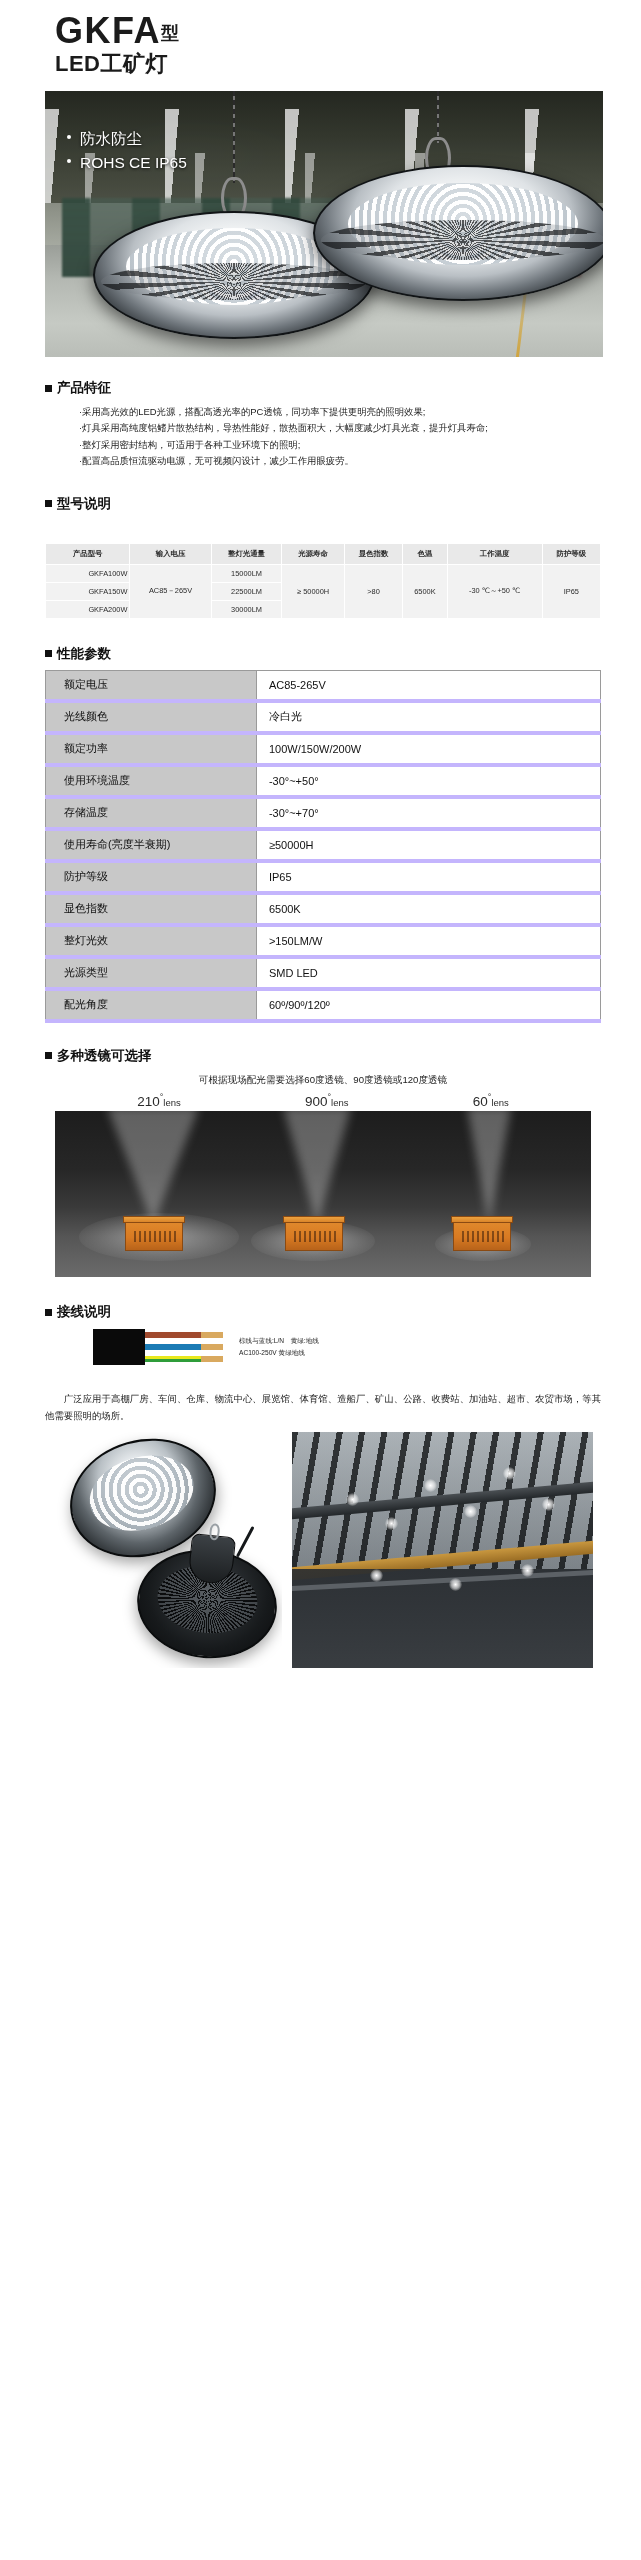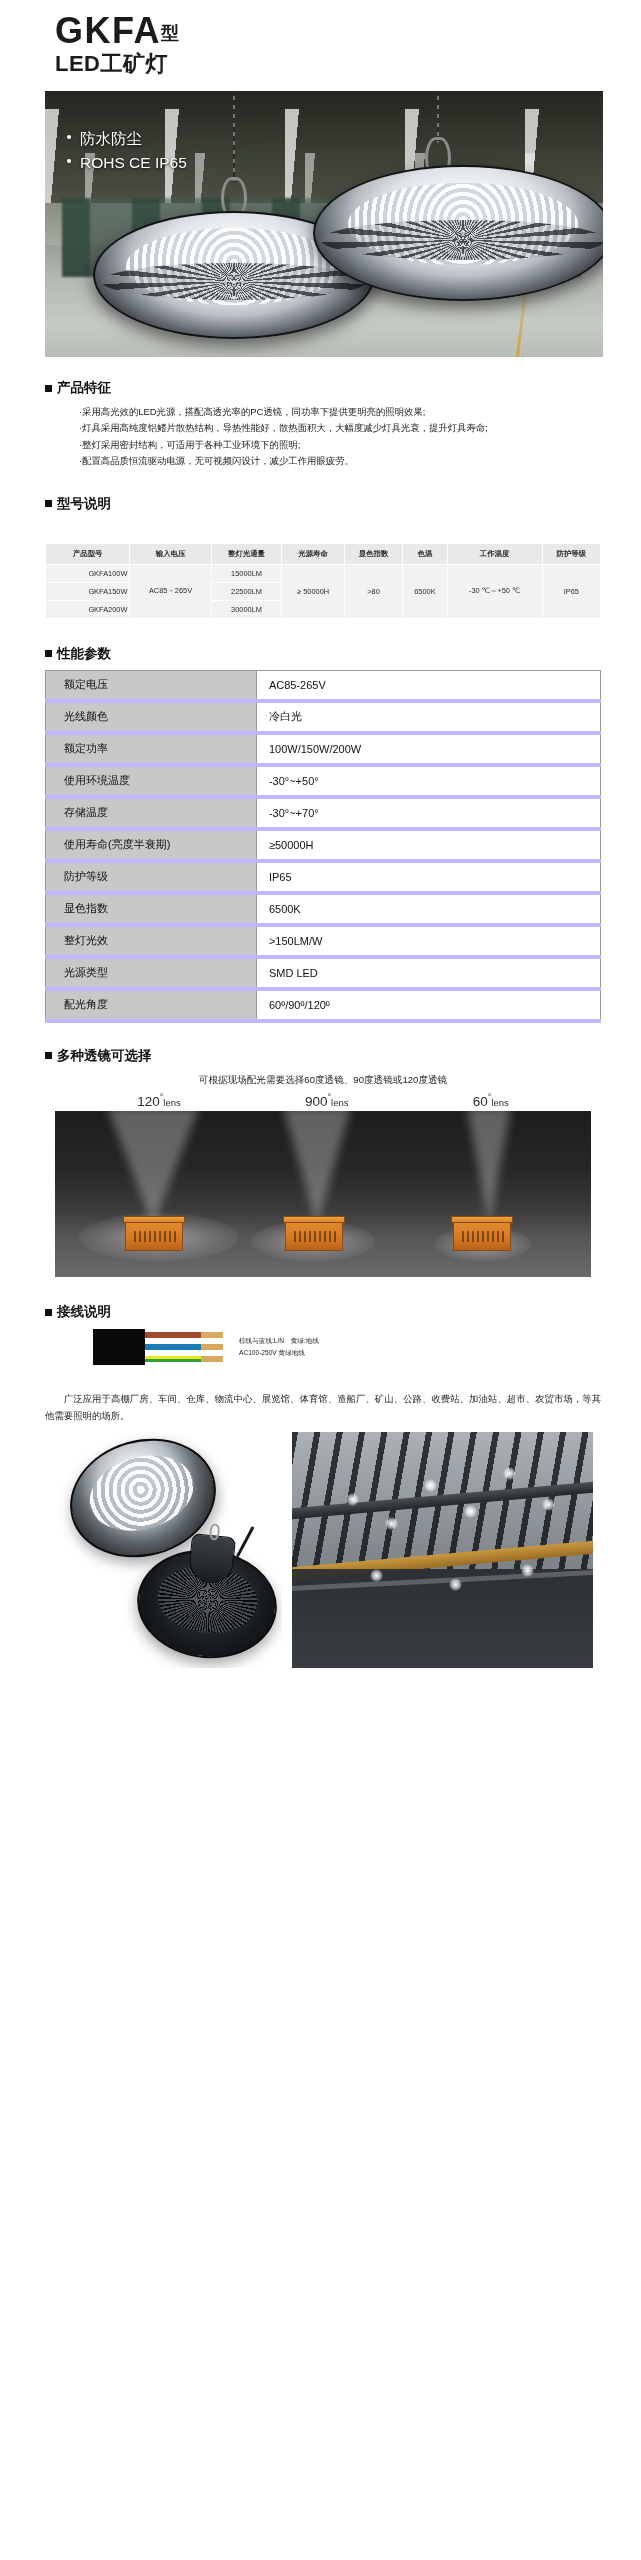--- a/index.html
+++ b/index.html
@@ -491,21 +491,21 @@
   </table>
 </div>
 
 <div class="section" style="margin-top:24px;">
   <div class="sec-head">
     <span class="sq"></span>
     <span>多种透镜可选择</span>
   </div>
   <div class="lens-note">可根据现场配光需要选择60度透镜、90度透镜或120度透镜</div>
   <div class="lens-labels">
-    <div class="lens-label"><span>120</span><sup>°</sup><span class="small">lens</span></div>
+    <div class="lens-label"><span>210</span><sup>°</sup><span class="small">lens</span></div>
     <div class="lens-label"><span>900</span><sup>°</sup><span class="small">lens</span></div>
     <div class="lens-label"><span>60</span><sup>°</sup><span class="small">lens</span></div>
   </div>
   <div class="lens-photo">
     <div class="beam b1"></div>
     <div class="beam b2"></div>
     <div class="beam b3"></div>
     <div class="pool p1"></div>
     <div class="pool p2"></div>
     <div class="pool p3"></div>

